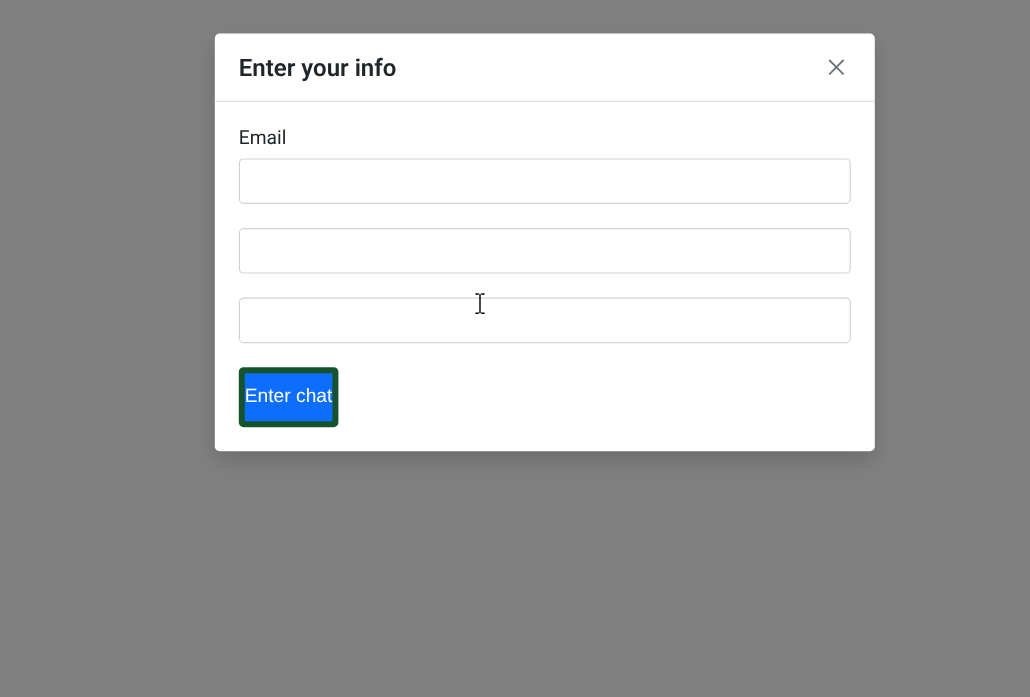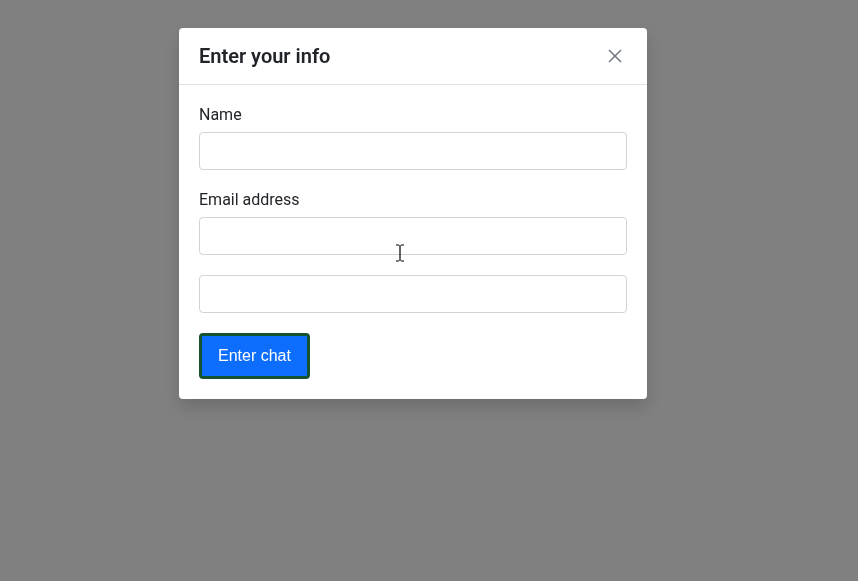--- a/index.html
+++ b/index.html
@@ -12,21 +12,21 @@
       background-color: #808080;
       width: 858px;
       height: 581px;
       position: relative;
       overflow: hidden;
     }
     .modal {
       position: absolute;
       top: 28px;
       left: 179px;
-      width: 468px;
+      width: 550px;
       background-color: #ffffff;
       border-radius: 4px;
       box-shadow: 0 0.5rem 1rem rgba(0,0,0,0.15);
     }
     .modal-header {
       display: flex;
       align-items: center;
       justify-content: space-between;
       padding: 16px 20px;
       border-bottom: 1px solid #dee2e6;
@@ -70,26 +70,26 @@
       padding: 6px 12px;
       font-size: 16px;
       line-height: 1.5;
       color: #495057;
       background-color: #ffffff;
       border: 1px solid #ced4da;
       border-radius: 4px;
     }
     .btn-primary {
       display: inline-block;
-      padding: 8px 16px;
+      padding: 8px 0;
       font-size: 16px;
       font-weight: 400;
       color: #ffffff;
       background-color: #0d6efd;
-      border: 3px solid #14532d;
+      border: 5px solid #14532d;
       border-radius: 4px;
       cursor: pointer;
       line-height: 1.5;
     }
     .cursor-text {
       position: absolute;
       top: 244px;
       left: 396px;
       width: 8px;
       height: 18px;
@@ -104,25 +104,24 @@
     <h2 class="modal-title">Enter your info</h2>
     <button class="close-button">
       <svg viewBox="0 0 16 16" fill="none" stroke="currentColor" stroke-width="1.5">
         <line x1="2" y1="2" x2="14" y2="14"></line>
         <line x1="14" y1="2" x2="2" y2="14"></line>
       </svg>
     </button>
   </div>
   <div class="modal-body">
     <div class="form-group">
-      <label class="form-label">Name</label>
+      <label class="form-label">Email</label>
       <input type="text" class="form-control" value="" style="">
     </div>
     <div class="form-group">
-      <label class="form-label">Email address</label>
       <input type="text" class="form-control" value="" style="">
     </div>
     <div class="form-group">
       <input type="text" class="form-control" value="" style="">
     </div>
     <button class="btn-primary">Enter chat</button>
   </div>
 </div>
 
 <svg class="cursor-text" viewBox="0 0 8 18">

